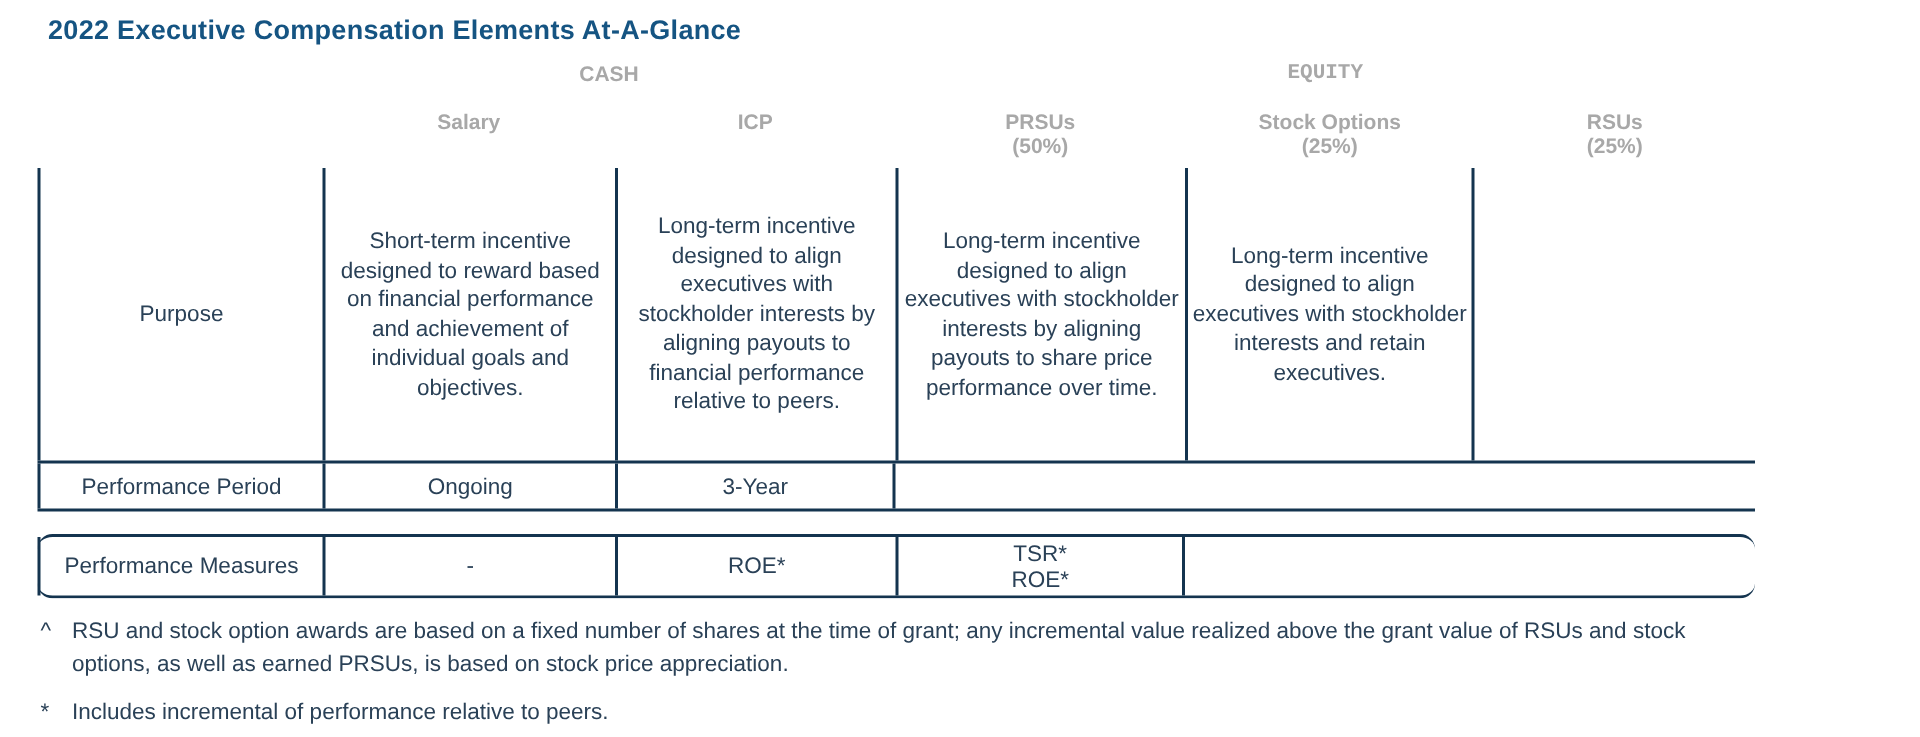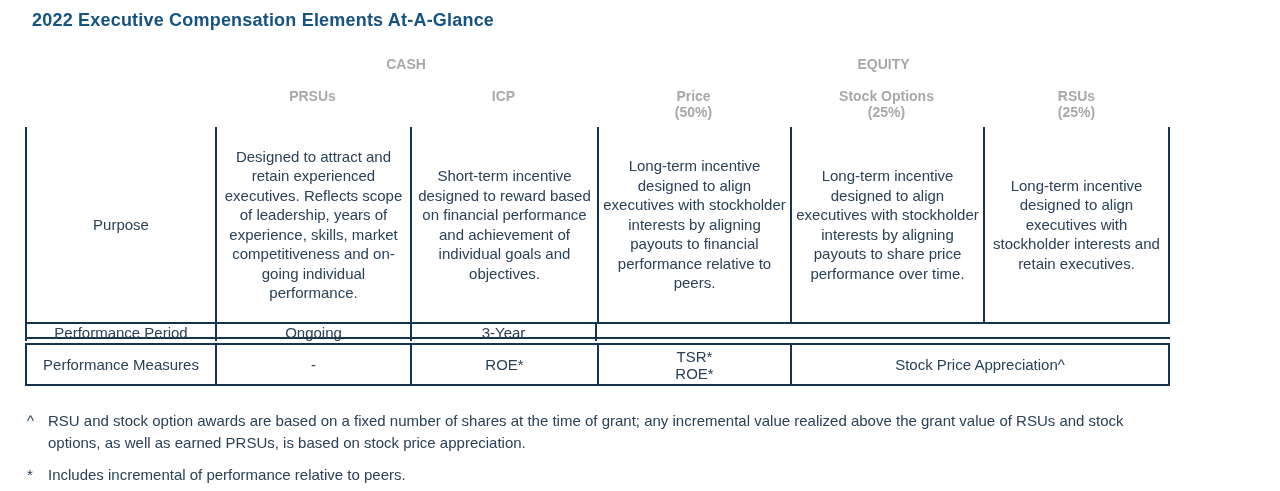--- a/index.html
+++ b/index.html
@@ -17,38 +17,38 @@
     left: 32px;
     top: 10px;
     font-size: 18px;
     font-weight: bold;
     color: var(--color-title, #155482);
     letter-spacing: 0.2px;
   }
   .table-wrap {
     position: absolute;
     left: 25px;
-    top: 55px;
+    top: 40px;
     width: 1145px;
   }
   .grid {
     display: grid;
     grid-template-columns: 190px 195px 187px 193px 193px 187px;
   }
   
   .group-row { height: 20px; }
   .group-cell {
     text-align: center;
     font-size: 14px;
     font-weight: bold;
     color: var(--color-header_gray, #A8A8A8);
     line-height: 18px;
   }
   .g-cash   { grid-column: 2 / span 2; }
-  .g-equity { grid-column: 4 / span 3; }
+  .g-equity { grid-column: 4 / span 3; font-family: Liberation Mono, monospace; }
   
   .colhdr-row { margin-top: 13px; min-height: 32px; }
   .colhdr-cell {
     text-align: center;
     font-size: 14px;
     font-weight: bold;
     color: var(--color-header_gray, #A8A8A8);
     line-height: 16px;
   }
   
@@ -76,22 +76,22 @@
     box-sizing: border-box;
     display: flex;
     align-items: center;
     justify-content: center;
     text-align: center;
     font-size: 15px;
     line-height: 17px;
     white-space: pre-line;
   }
   .box-row .cell:last-child { border-right: 2px solid var(--color-border, #14344F); }
-  .period-row   { height: 17px; }
-  .measures-row { margin-top: 4px; height: 43px; }
+  .period-row   { height: 34px; }
+  .measures-row { margin-top: 15px; height: 43px; border-radius: 10px; }
   .span2 { grid-column: span 2; }
   
   .footnotes {
     position: absolute;
     left: 27px;
     top: 410px;
     width: 1245px;
     font-size: 15px;
     line-height: 22px;
   }
@@ -110,63 +110,61 @@
   <div class="table-wrap">
 
     <div class="grid group-row">
       <div class="group-cell g-cash">CASH</div>
       <div class="group-cell g-equity">EQUITY</div>
     </div>
 
     <div class="grid colhdr-row">
       <div class="colhdr-cell"></div>
       <div class="colhdr-cell">
-        <div>PRSUs</div>
+        <div>Salary</div>
         <div></div>
       </div>
       <div class="colhdr-cell">
         <div>ICP</div>
         <div></div>
       </div>
       <div class="colhdr-cell">
-        <div>Price</div>
+        <div>PRSUs</div>
         <div>(50%)</div>
       </div>
       <div class="colhdr-cell">
         <div>Stock Options</div>
         <div>(25%)</div>
       </div>
       <div class="colhdr-cell">
         <div>RSUs</div>
         <div>(25%)</div>
       </div>
     </div>
 
     <div class="grid purpose-row">
       <div class="cell">Purpose</div>
-      <div class="cell">Designed to attract and retain experienced executives. Reflects scope of leadership, years of experience, skills, market competitiveness and on-going individual performance.</div>
       <div class="cell">Short-term incentive designed to reward based on financial performance and achievement of individual goals and objectives.</div>
       <div class="cell">Long-term incentive designed to align executives with stockholder interests by aligning payouts to financial performance relative to peers.</div>
       <div class="cell">Long-term incentive designed to align executives with stockholder interests by aligning payouts to share price performance over time.</div>
       <div class="cell">Long-term incentive designed to align executives with stockholder interests and retain executives.</div>
     </div>
 
     <div class="grid box-row period-row">
       <div class="cell">Performance Period</div>
       <div class="cell">Ongoing</div>
       <div class="cell">3-Year</div>
     </div>
 
     <div class="grid box-row measures-row">
       <div class="cell">Performance Measures</div>
       <div class="cell">-</div>
       <div class="cell">ROE*</div>
       <div class="cell">TSR*
 ROE*</div>
-      <div class="cell span2">Stock Price Appreciation^</div>
     </div>
 
   </div>
 
   <div class="footnotes">
     <div class="footnote">
       <span class="fn-marker">^</span>
       <span class="fn-text">RSU and stock option awards are based on a fixed number of shares at the time of grant; any incremental value realized above the grant value of RSUs and stock
 options, as well as earned PRSUs, is based on stock price appreciation.</span>
     </div>

